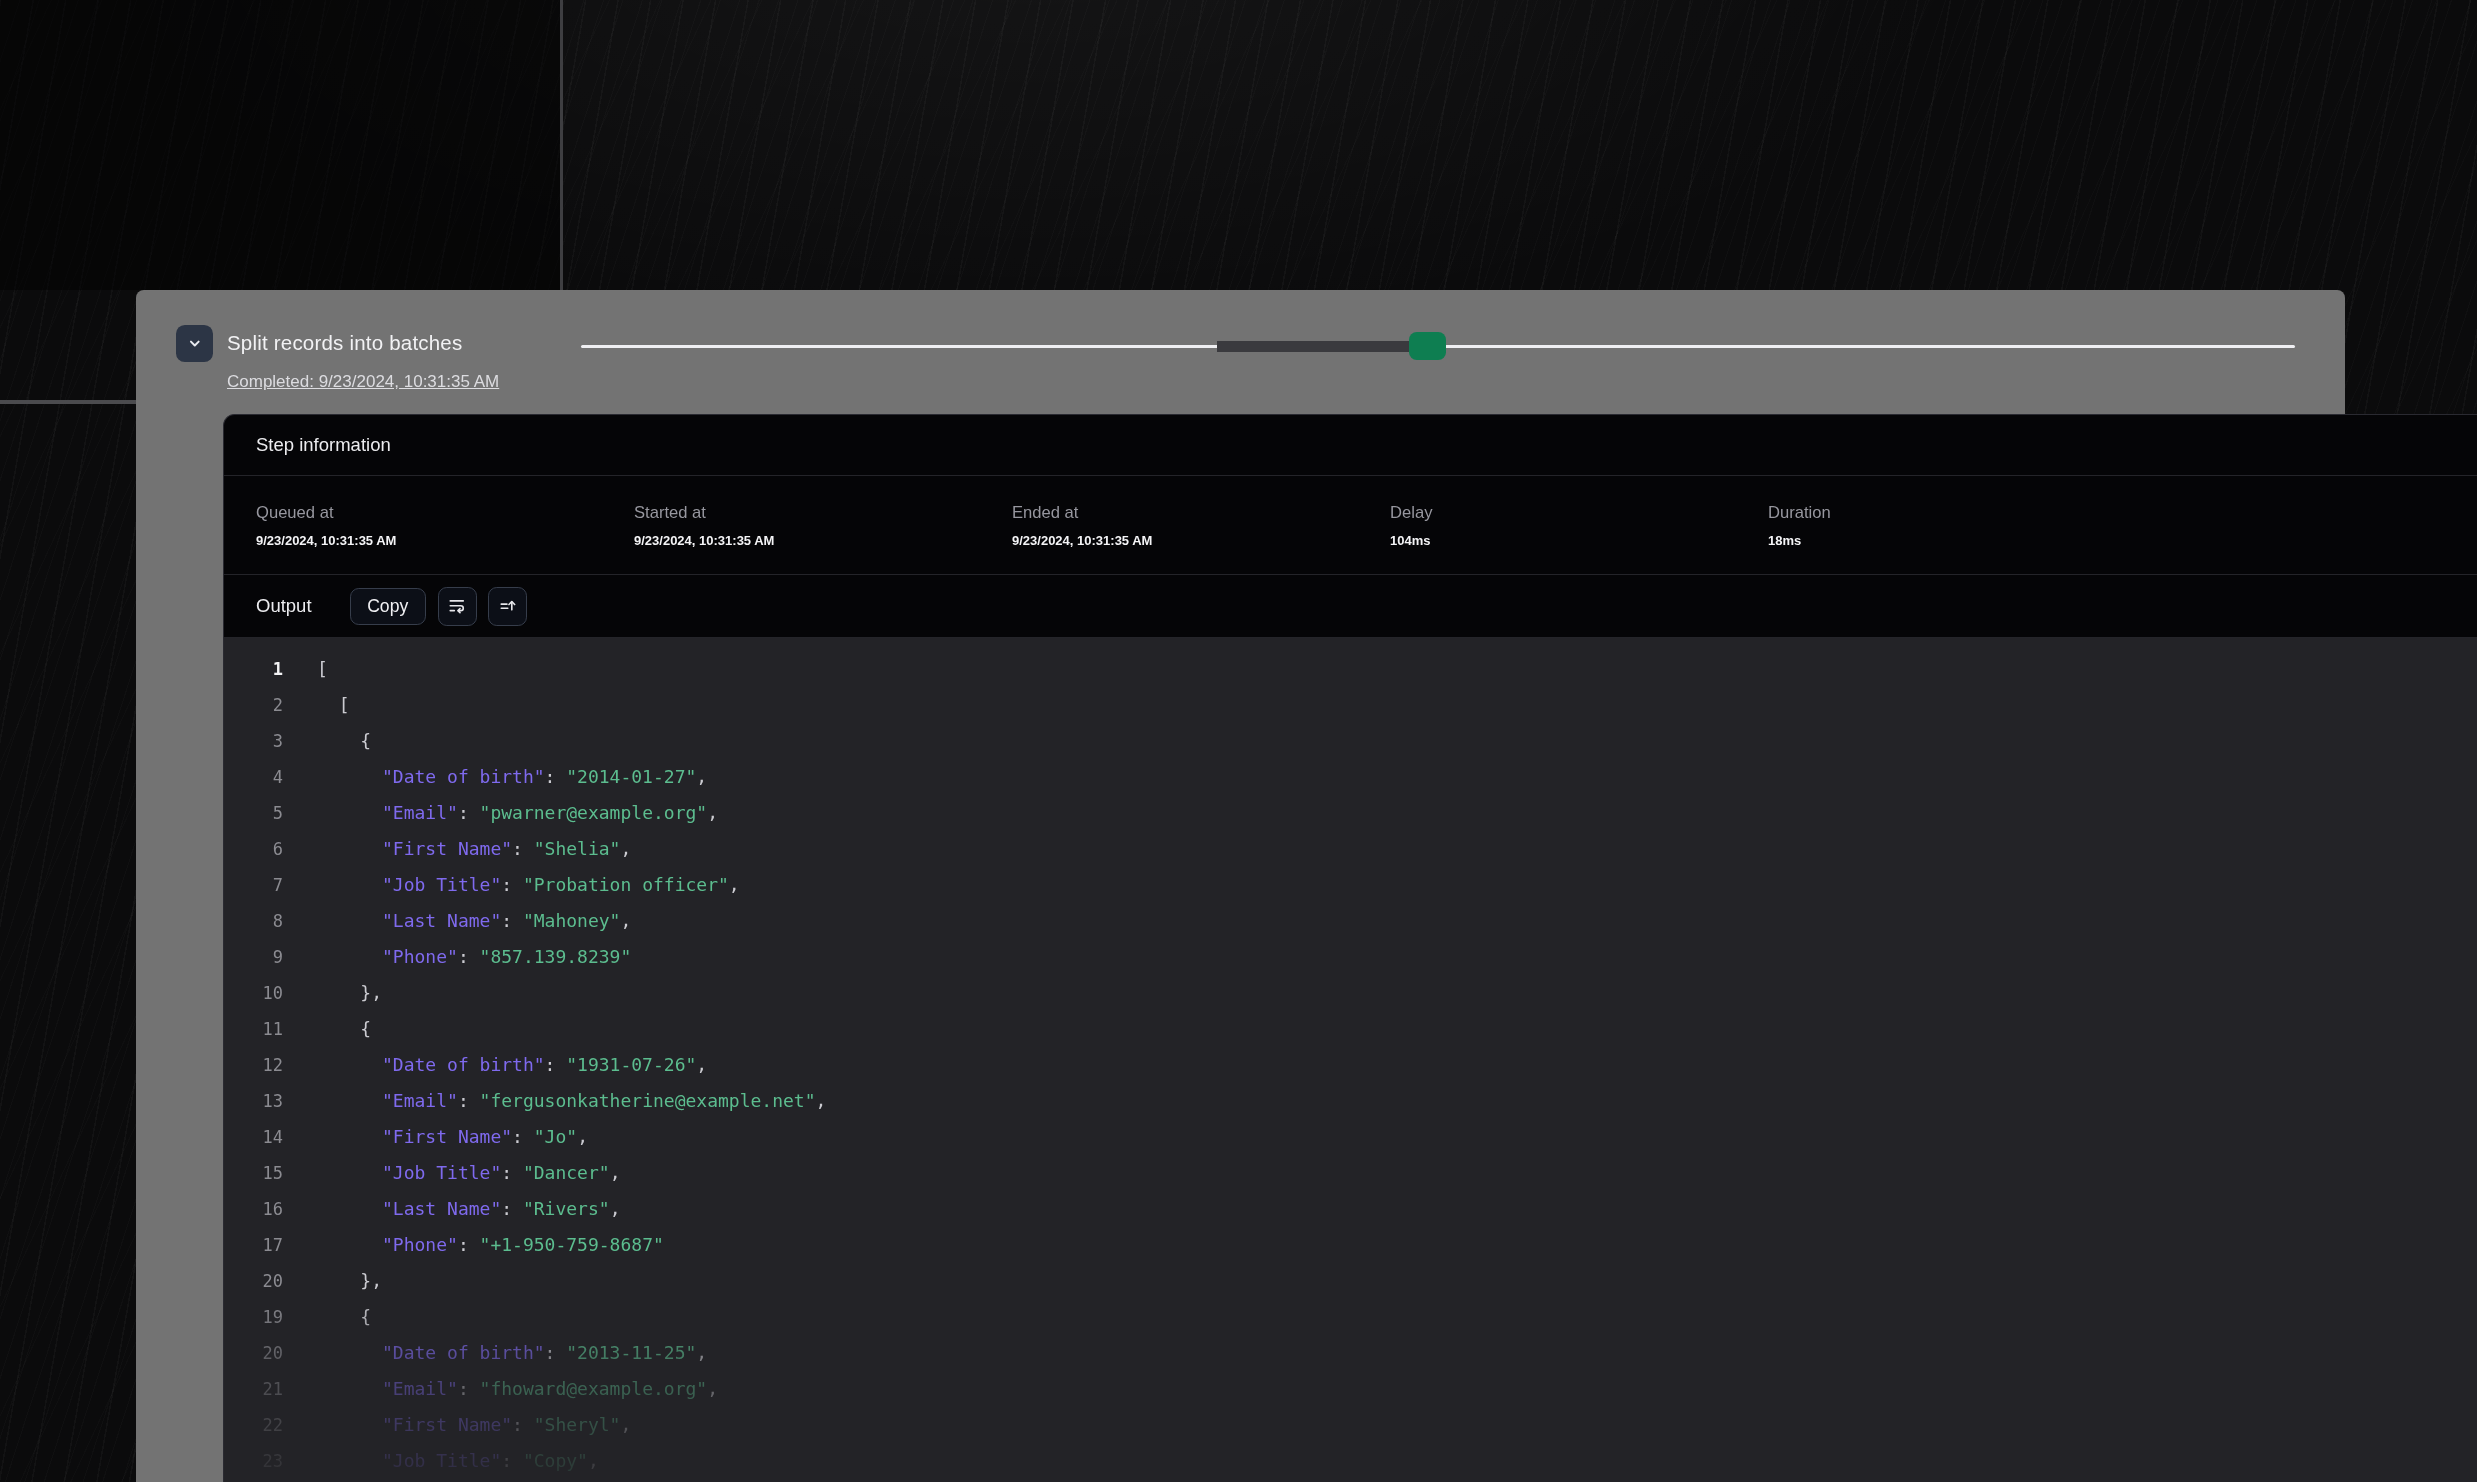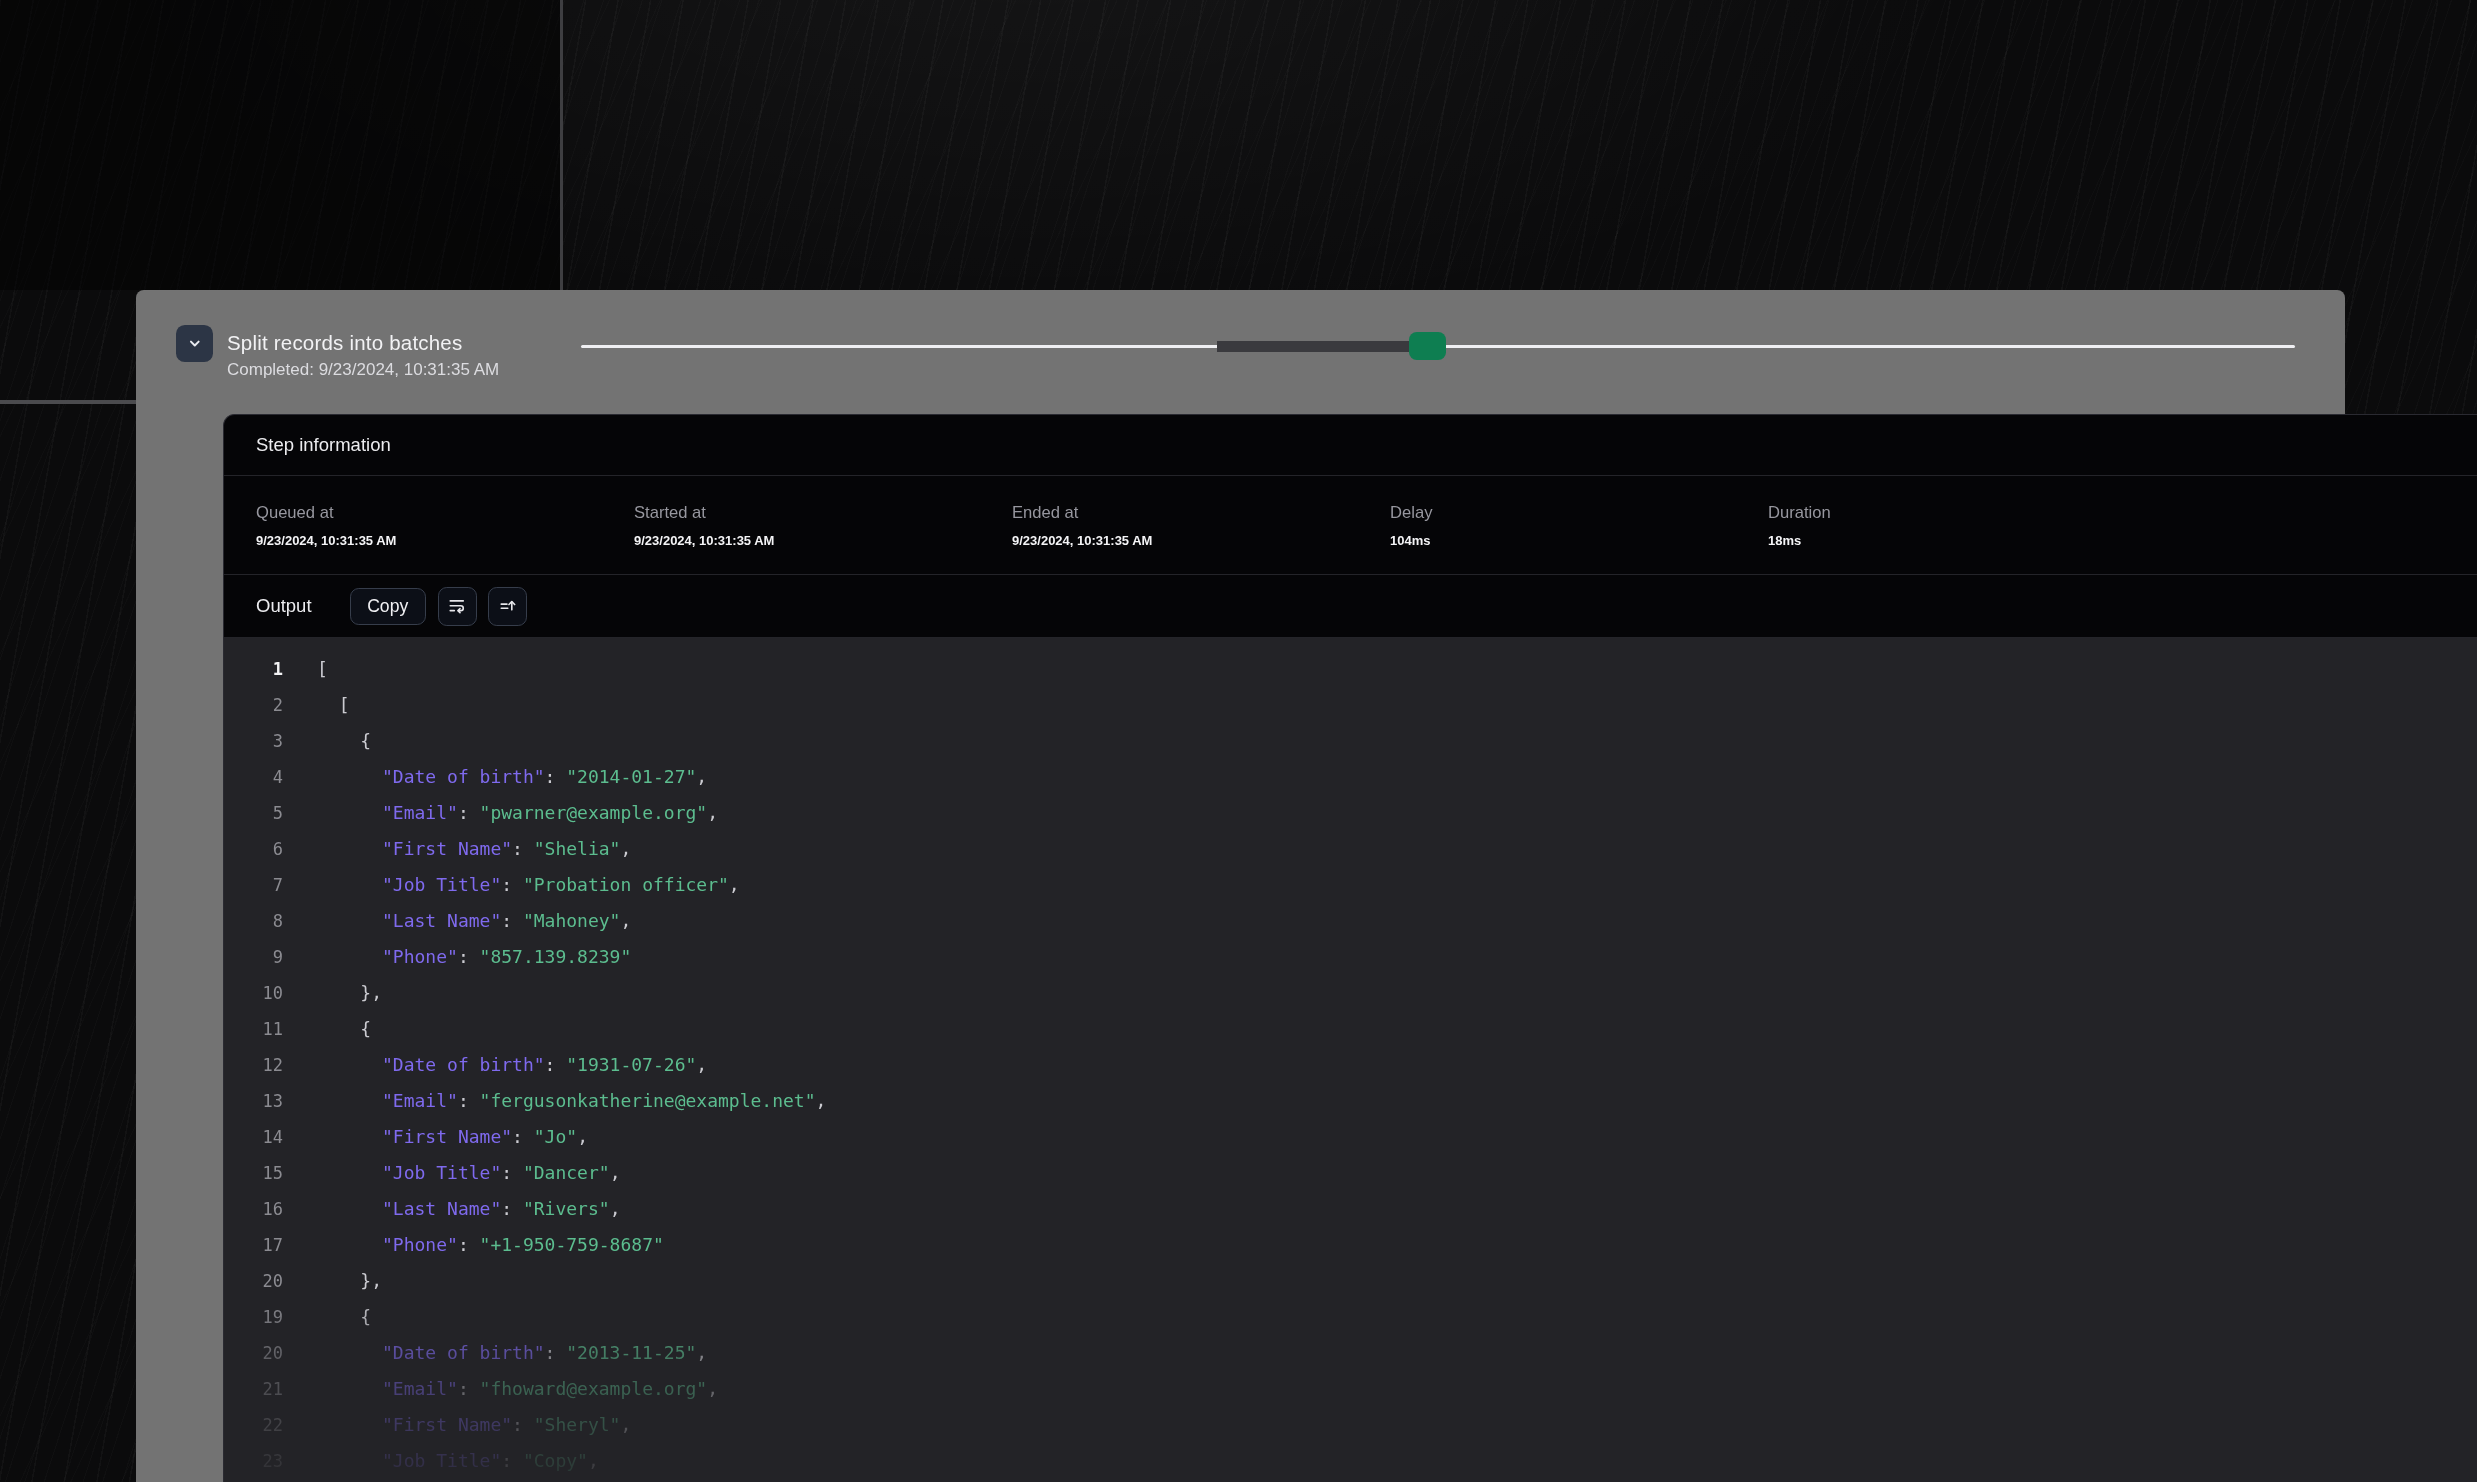--- a/index.html
+++ b/index.html
@@ -32,21 +32,21 @@
     background:#737373; border-radius:7.8px 7.8px 0 0;
   }
 
   .collapse-btn {
     position:absolute; left:40px; top:35px; width:37px; height:37px;
     background:#2c3545; border:none; border-radius:8.8px;
     display:flex; align-items:center; justify-content:center;
     color:#e8eaf0; cursor:pointer; padding:0;
   }
   .step-title  { position:absolute; left:91px; top:41px;  font-size:20.5px; font-weight:500; color:#f2f2f4; letter-spacing:0.2px; }
-  .step-status { position:absolute; left:91px; top:70px;  font-size:17px; color:#dcdce0; }
+  .step-status { position:absolute; left:91px; top:82px;  font-size:17px; color:#dcdce0;text-decoration:underline; }
 
   .timeline { position:absolute; left:445px; top:42px; width:1714px; height:29px; cursor:pointer; }
   .timeline-track   { position:absolute; left:0; right:0; top:12.7px; height:2.9px; background:#efeff2; border-radius:2px; }
   .timeline-segment { position:absolute; left:636px; width:205px; top:8.8px; height:11.7px; background:#3a3a3e; }
   .timeline-marker  { position:absolute; left:828px; top:0px; width:37px; height:28px; border-radius:7.8px; background:var(--marker,#0e7e51); }
 
   
   .card {
     position:absolute; left:87px; top:124px; width:2295px; height:1069px;
     background:#050507; border:1px solid #2a2a31; border-bottom:none;

